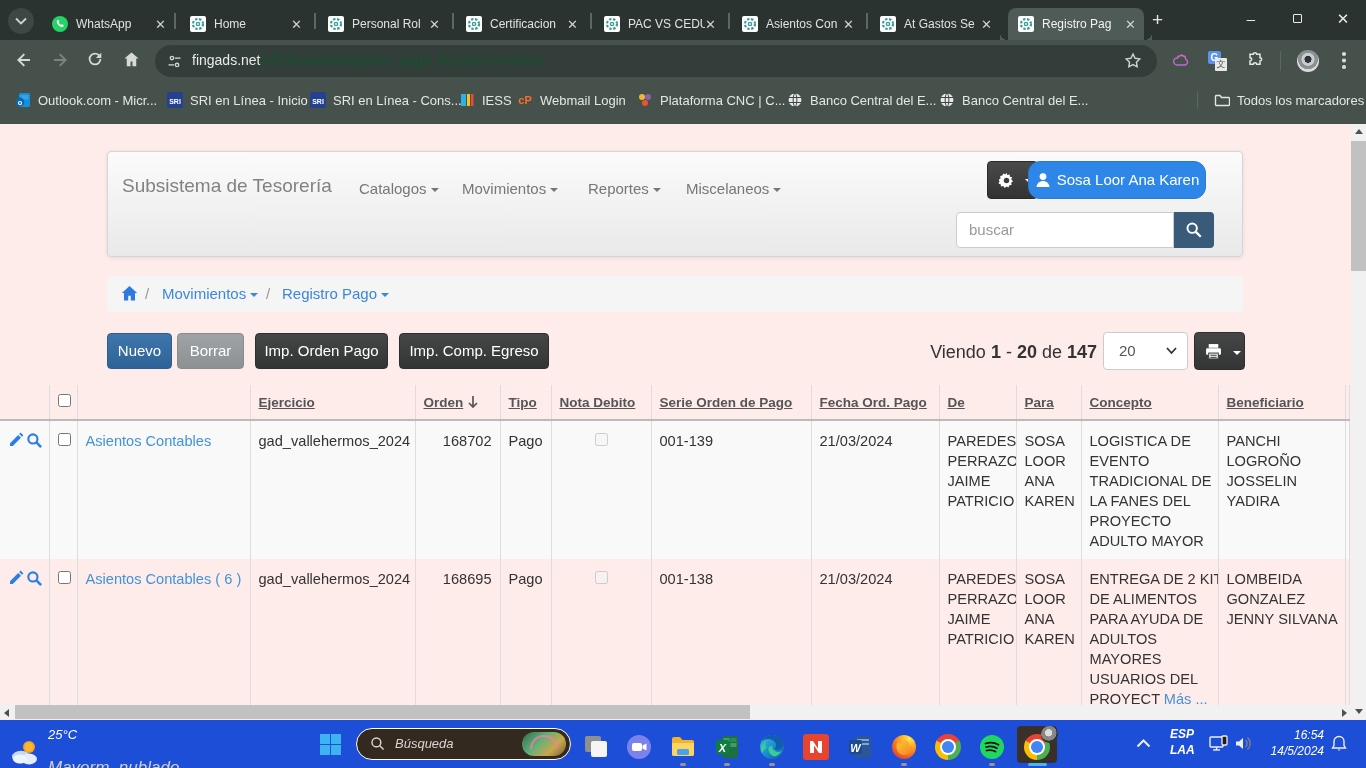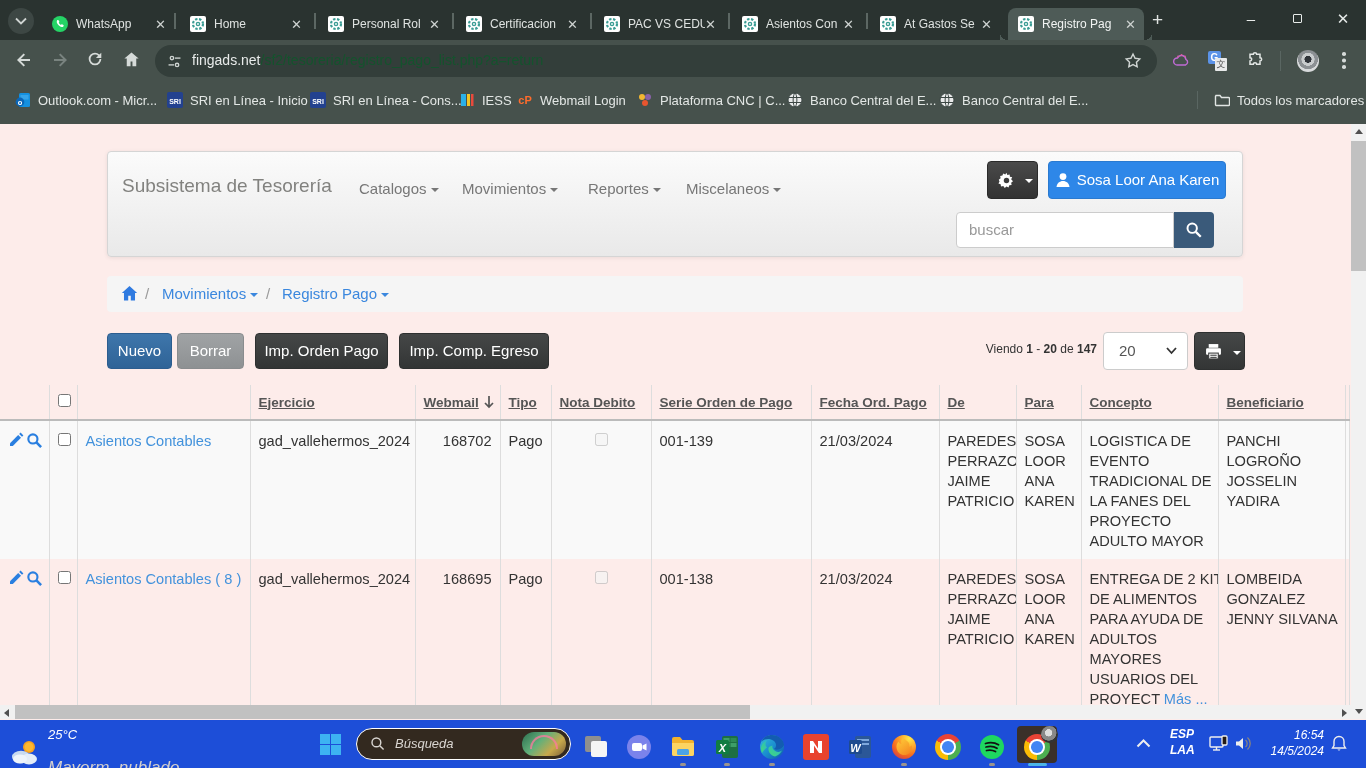--- a/index.html
+++ b/index.html
@@ -32,35 +32,35 @@
 .bk .bi { width:16px; height:16px; margin-right:7px; flex:0 0 16px; }
 
 
 #page { position:absolute; left:0; top:124px; width:1366px; height:595px; background:#fdecea; overflow:hidden; }
 #gadline { position:absolute; left:0; top:7px; width:1351px; text-align:center; font-size:11.8px; color:#1d1d1d; }
 #navpanel { position:absolute; left:107px; top:27px; width:1136px; height:106px; background:linear-gradient(#fbfbfb,#e9e9e9); border:1px solid #d5d5d5; border-radius:4px; box-shadow:0 1px 4px rgba(0,0,0,0.08); }
 #brand { position:absolute; left:14px; top:23px; font-size:19px; color:#82827f; }
 .navitem { position:absolute; top:28px; font-size:15px; color:#777; }
 .caret { display:inline-block; width:0; height:0; border-left:4px solid transparent; border-right:4px solid transparent; border-top:4px solid; vertical-align:middle; margin-left:4px; }
 #gearbtn { position:absolute; left:879px; top:9px; width:51px; height:38px; background:linear-gradient(#4a4a4a,#323232); border:1px solid #2a2a2a; border-radius:4px; color:#fff; }
-#userbtn { position:absolute; left:940px; top:9px; width:178px; height:38px; background:#2e87e8; border:1px solid #2a7ad0; border-radius:4px; color:#fff; font-size:15px; text-align:center; line-height:36px; }
+#userbtn { position:absolute; left:920px; top:9px; width:178px; height:38px; background:#2e87e8; border:1px solid #2a7ad0; border-radius:12px; color:#fff; font-size:15px; text-align:center; line-height:36px; }
 #searchbox { position:absolute; left:848px; top:60px; width:218px; height:36px; background:#fff; border:1px solid #ccc; border-radius:4px 0 0 4px; font-size:15px; color:#999; line-height:34px; padding-left:12px; }
 #searchbtn { position:absolute; left:1066px; top:60px; width:40px; height:36px; background:#3a5a7a; border-radius:0 4px 4px 0; }
 
 #crumb { position:absolute; left:107px; top:152px; width:1136px; height:36px; background:#f5f5f5; border-radius:4px; }
 .crumbtxt { position:absolute; top:9px; font-size:15px; color:#3a87de; }
 .crumbsep { position:absolute; top:9px; font-size:15px; color:#999; }
 
 
 .btn { position:absolute; top:209px; height:36px; border-radius:4px; color:#fff; font-size:15px; text-align:center; }
 #btnNuevo { left:107px; width:65px; background:linear-gradient(#3e76ab,#2f6397); border:1px solid #2c5d8f; line-height:34px; }
 #btnBorrar { left:177px; width:67px; background:linear-gradient(#a0a3a5,#8e9193); border:1px solid #898c8e; line-height:34px; }
 #btnIOP { left:255px; width:133px; background:linear-gradient(#454747,#333535); border:1px solid #2e3030; line-height:34px; }
 #btnICE { left:399px; width:150px; background:linear-gradient(#454747,#333535); border:1px solid #2e3030; line-height:34px; }
-#viendo { position:absolute; left:850px; top:218px; width:247px; text-align:right; font-size:12px; color:#333; }
+#viendo { position:absolute; left:850px; top:218px; width:247px; text-align:right; font-size:18px; color:#333; }
 #pagesel { position:absolute; left:1103px; top:208px; width:85px; height:38px; background:#fff; border:1px solid #ccc; border-radius:4px; font-size:15px; color:#555; line-height:36px; padding-left:15px; }
 #printbtn { position:absolute; left:1194px; top:208px; width:51px; height:38px; background:linear-gradient(#454747,#333535); border:1px solid #2e3030; border-radius:4px; }
 
 
 #tbl { position:absolute; left:0; top:261px; width:1351px; }
 table { border-collapse:collapse; table-layout:fixed; width:1349px; font-size:14.6px; color:#333; }
 th { background:#fdecea; font-weight:bold; color:#555; text-align:left; padding:8px; border-right:1px solid #ddd; height:35px; white-space:nowrap; font-size:13.5px; overflow:hidden; }
 th span { text-decoration:underline; }
 td { vertical-align:top; padding:10px 8px 8px 8px; border-right:1px solid #ddd; line-height:20px; overflow:hidden; }
 td.nw { white-space:nowrap; }
@@ -331,21 +331,21 @@
             <col style="width:137px">
             <col style="width:127px">
             <col style="width:4px">
         </colgroup>
         <thead>
           <tr>
             <th></th>
             <th><input type="checkbox" style=""></th>
             <th></th>
             <th><span>Ejercicio</span></th>
-            <th><span>Webmail</span> <svg width="12" height="14" viewBox="0 0 12 14" style="vertical-align:-2px;">
+            <th><span>Orden</span> <svg width="12" height="14" viewBox="0 0 12 14" style="vertical-align:-2px;">
                   <path d="M6 1v10M2 8l4 4 4-4" stroke="#555" stroke-width="1.7" fill="none"></path>
                 </svg></th>
             <th><span>Tipo</span></th>
             <th><span>Nota Debito</span></th>
             <th><span>Serie Orden de Pago</span></th>
             <th><span>Fecha Ord. Pago</span></th>
             <th><span>De</span></th>
             <th><span>Para</span></th>
             <th><span>Concepto</span></th>
             <th><span>Beneficiario</span></th>
@@ -377,21 +377,21 @@
           </tr>
           <tr class="r2">
             <td style="white-space:nowrap;"><svg width="16" height="16" viewBox="0 0 16 16" style="vertical-align:-2px;">
                   <path d="M2 11.2 10.2 3l2.8 2.8L4.8 14H2z" fill="#2a7fe0"></path>
                   <path d="M11.2 2l1.4-1.4 2.8 2.8L14 4.8z" fill="#2a7fe0"></path>
                 </svg><svg width="17" height="17" viewBox="0 0 16 16" style="vertical-align:-3px;margin-left:2px;">
                   <circle cx="6.5" cy="6.5" r="4.3" fill="none" stroke="#2a7fe0" stroke-width="2"></circle>
                   <line x1="9.8" y1="9.8" x2="14.2" y2="14.2" stroke="#2a7fe0" stroke-width="2.4"></line>
                 </svg></td>
             <td><input type="checkbox" style=""></td>
-            <td><a class="lnk">Asientos Contables ( 8 )</a></td>
+            <td><a class="lnk">Asientos Contables ( 6 )</a></td>
             <td>gad_vallehermos_2024</td>
             <td class="num">168695</td>
             <td>Pago</td>
             <td style="text-align:center;"><input type="checkbox" disabled="" style=""></td>
             <td>001-138</td>
             <td>21/03/2024</td>
             <td class="nw">PAREDES<br>PERRAZO<br>JAIME<br>PATRICIO</td>
             <td class="nw">SOSA<br>LOOR<br>ANA<br>KAREN</td>
             <td class="nw">ENTREGA DE 2 KIT<br>DE ALIMENTOS<br>PARA AYUDA DE<br>ADULTOS<br>MAYORES<br>USUARIOS DEL<br>PROYECT <a class="lnk">Más ...</a></td>
             <td class="nw">LOMBEIDA<br>GONZALEZ<br>JENNY SILVANA</td>

